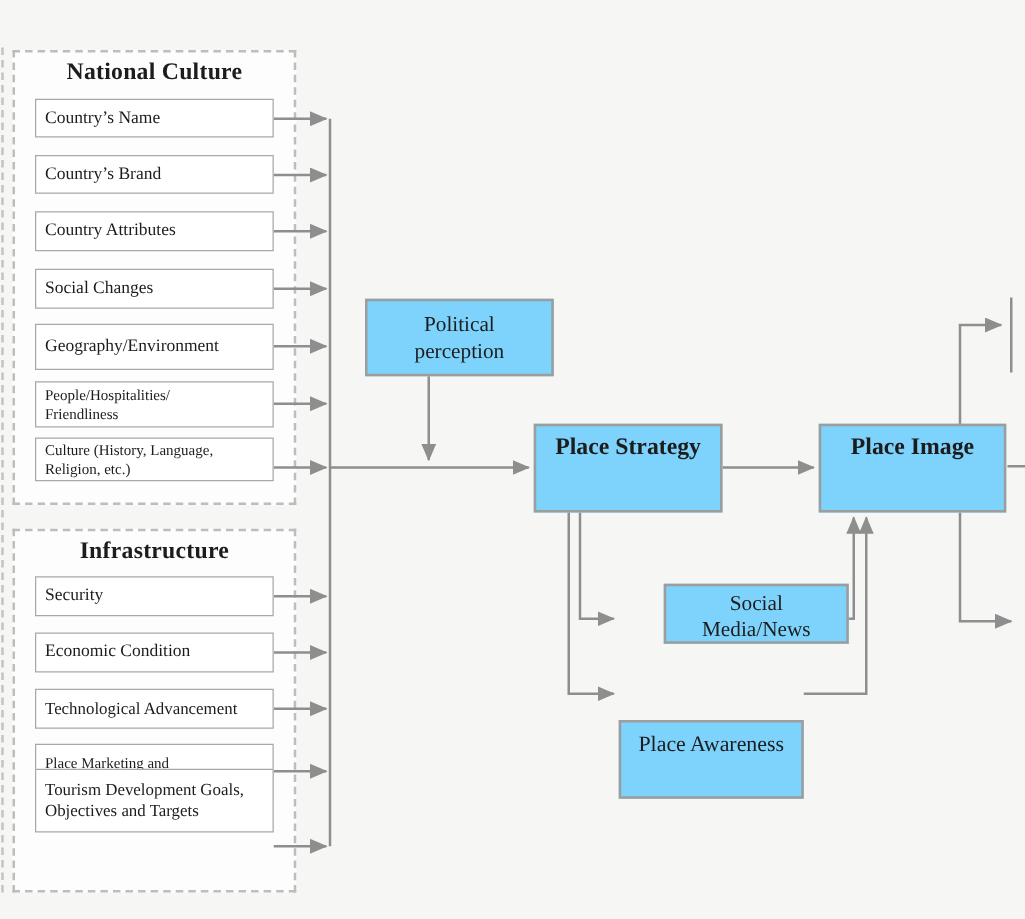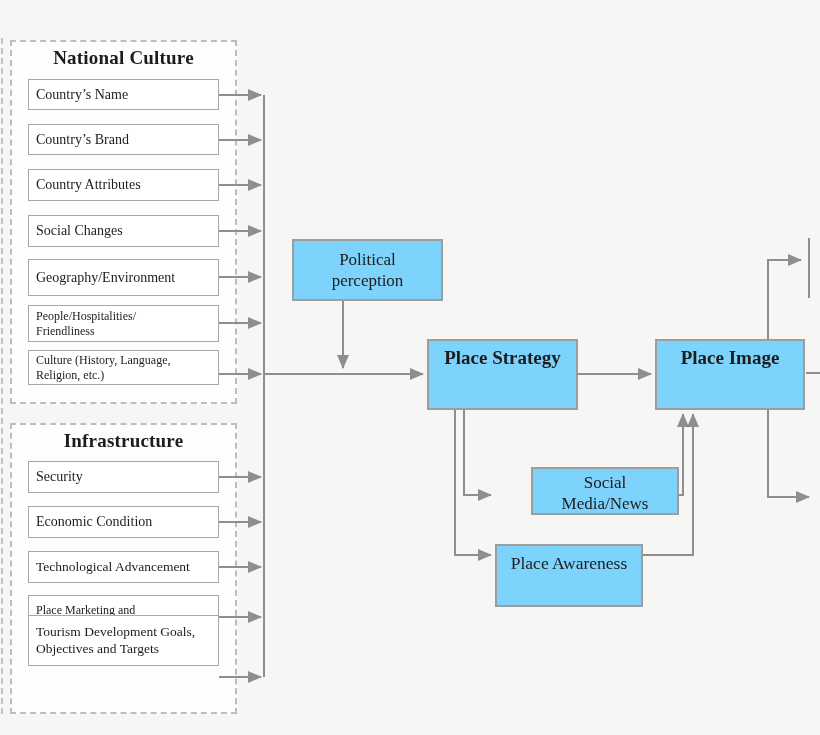--- a/index.html
+++ b/index.html
@@ -25,21 +25,21 @@
   
   .node{position:absolute;background:#7dd3fc;border:2px solid #9d9d9d;box-sizing:border-box;
     display:flex;justify-content:center;}
   .node .label{white-space:pre-line;text-align:center;line-height:1.25;}
   .node-political{align-items:center;}
   .node-political .label{font-size:17px;}
   .node-bold{align-items:flex-start;padding-top:5px;}
   .node-bold .label{font-weight:bold;font-size:19px;}
   .node-social{align-items:flex-start;padding-top:3px;}
   .node-social .label{font-size:17px;}
-  .node-awareness{align-items:flex-start;padding-top:7px;}
+  .node-awareness{align-items:flex-start;padding-top:7px;margin-top:32px;}
   .node-awareness .label{font-size:17.5px;}
   svg.wires{position:absolute;left:0;top:0;pointer-events:none;}
 </style>
 </head>
 <body>
 
 <div class="stage">
 
   <div class="outer-dash"></div>
 

